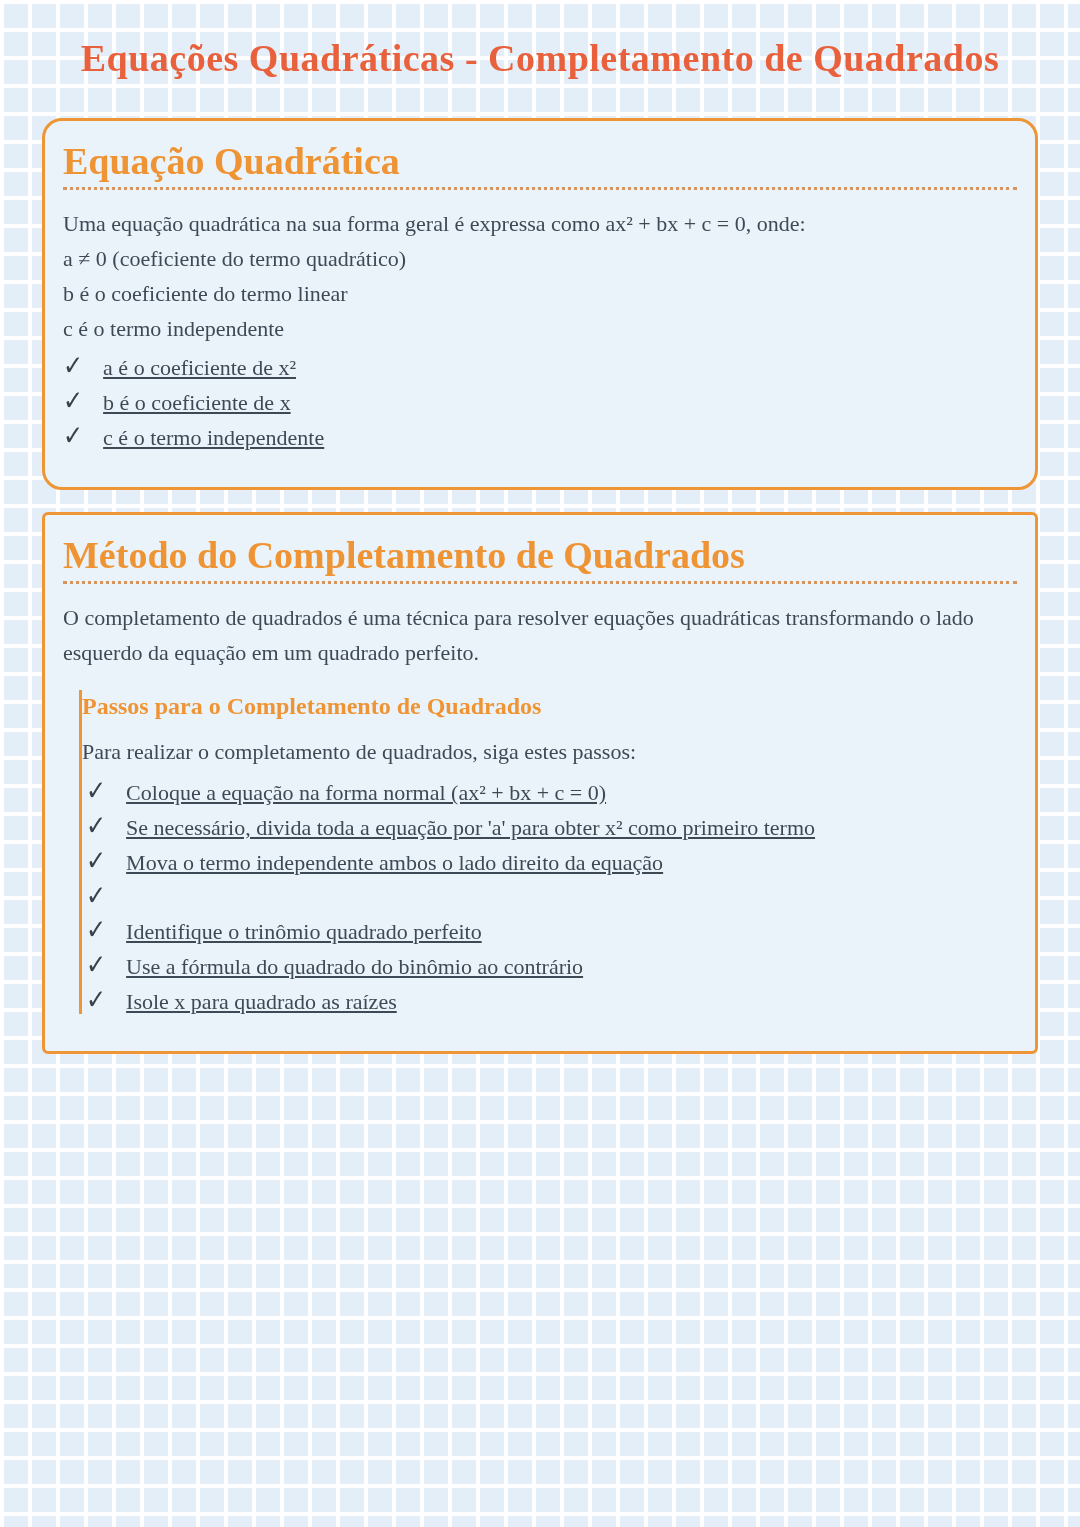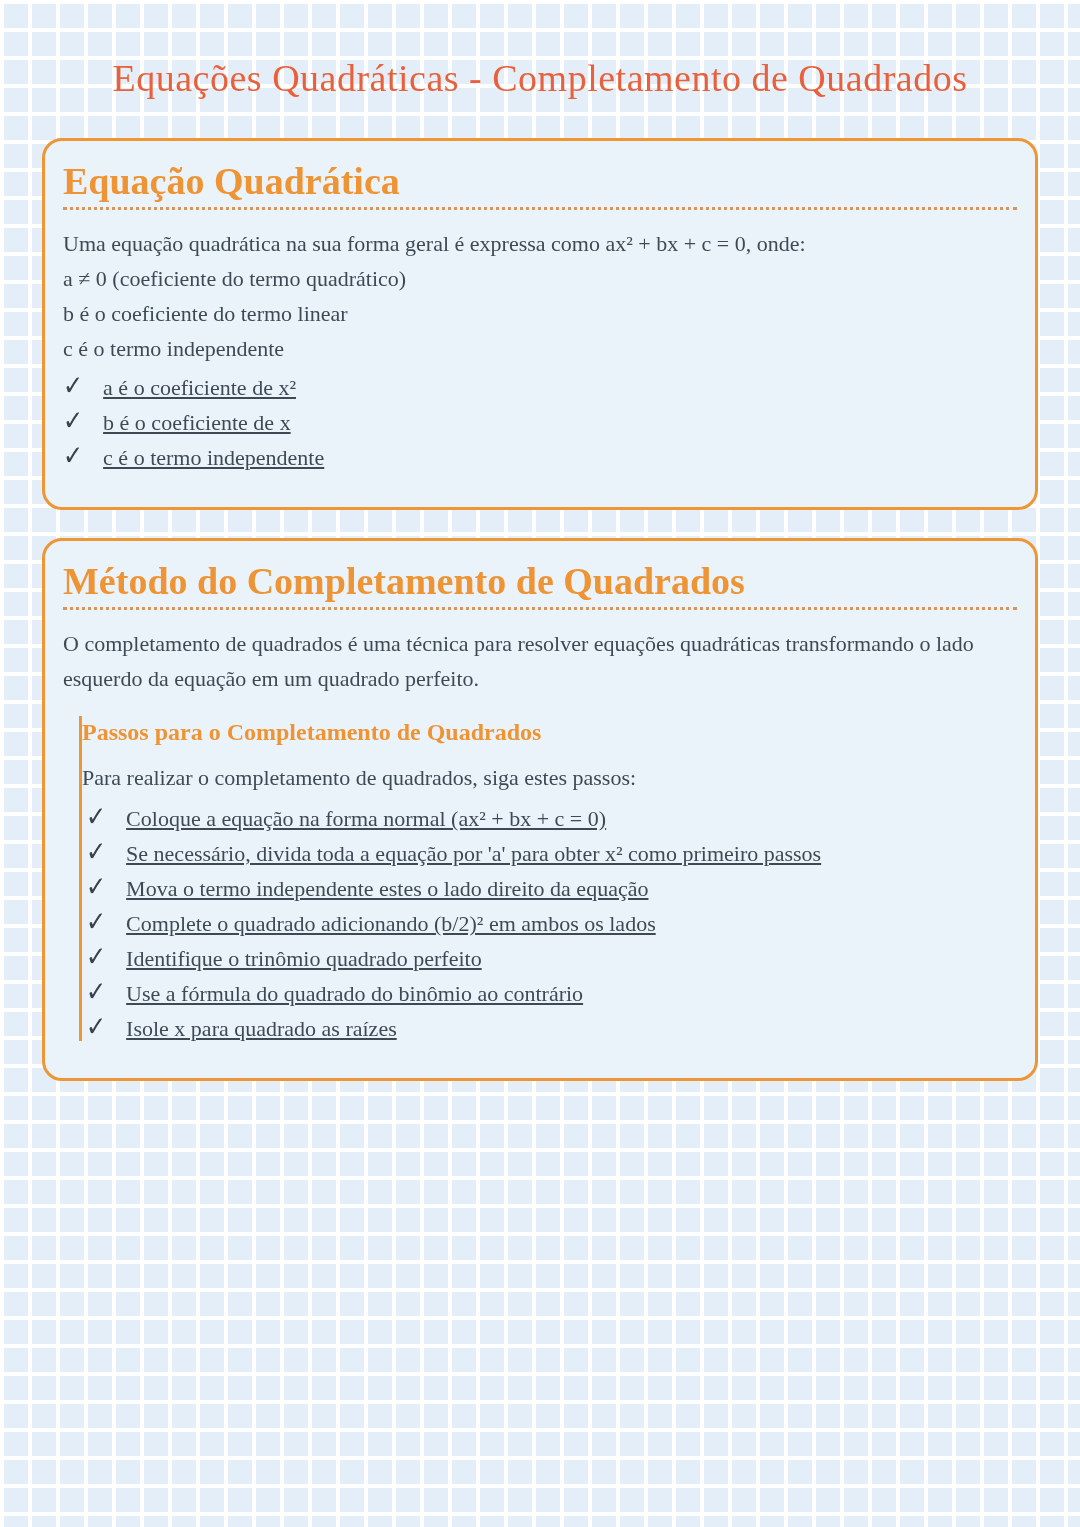--- a/index.html
+++ b/index.html
@@ -14,39 +14,39 @@
     background-image:
       linear-gradient(to right, #ffffff 0 4px, rgba(255,255,255,0) 4px),
       linear-gradient(to bottom, #ffffff 0 4px, rgba(255,255,255,0) 4px);
     background-size: 28px 28px;
     overflow: hidden;
   }
 
   .page-title {
     width: 920px;
     margin: 0 auto;
-    padding-top: 52px;
+    padding-top: 32px;
     font-size: 38px;
     line-height: 1.4;
-    font-weight: 400;
+    font-weight: 700;
     text-align: center;
     color: #e8613c;
     letter-spacing: 0.5px;
   }
 
   .card {
     width: 996px;
     margin: 33px auto 0;
     background: #ebf3fa;
     border: 3px solid #ee9636;
     border-radius: 20px;
     padding: 22px 18px 28px 18px;
   }
 
-  .card.second { margin-top: 28px; }
+  .card.second { margin-top: 22px; border-radius: 6px; }
 
   .card-heading {
     font-size: 38px;
     font-weight: 700;
     color: #ef9434;
     line-height: 36px;
     margin-bottom: 8px;
   }
 
   .dotted-rule {
@@ -149,29 +149,28 @@
       <h3 class="sub-heading">Passos para o Completamento de Quadrados</h3>
       <p class="body-text">Para realizar o completamento de quadrados, siga estes passos:</p>
 
       <ul class="checklist">
         <li>
           <span class="check">✓</span>
           <span class="item-label">Coloque a equação na forma normal (ax² + bx + c = 0)</span>
         </li>
         <li>
           <span class="check">✓</span>
-          <span class="item-label">Se necessário, divida toda a equação por 'a' para obter x² como primeiro passos</span>
+          <span class="item-label">Se necessário, divida toda a equação por 'a' para obter x² como primeiro termo</span>
         </li>
         <li>
           <span class="check">✓</span>
-          <span class="item-label">Mova o termo independente estes o lado direito da equação</span>
+          <span class="item-label">Mova o termo independente ambos o lado direito da equação</span>
         </li>
         <li>
           <span class="check">✓</span>
-          <span class="item-label">Complete o quadrado adicionando (b/2)² em ambos os lados</span>
         </li>
         <li>
           <span class="check">✓</span>
           <span class="item-label">Identifique o trinômio quadrado perfeito</span>
         </li>
         <li>
           <span class="check">✓</span>
           <span class="item-label">Use a fórmula do quadrado do binômio ao contrário</span>
         </li>
         <li>

